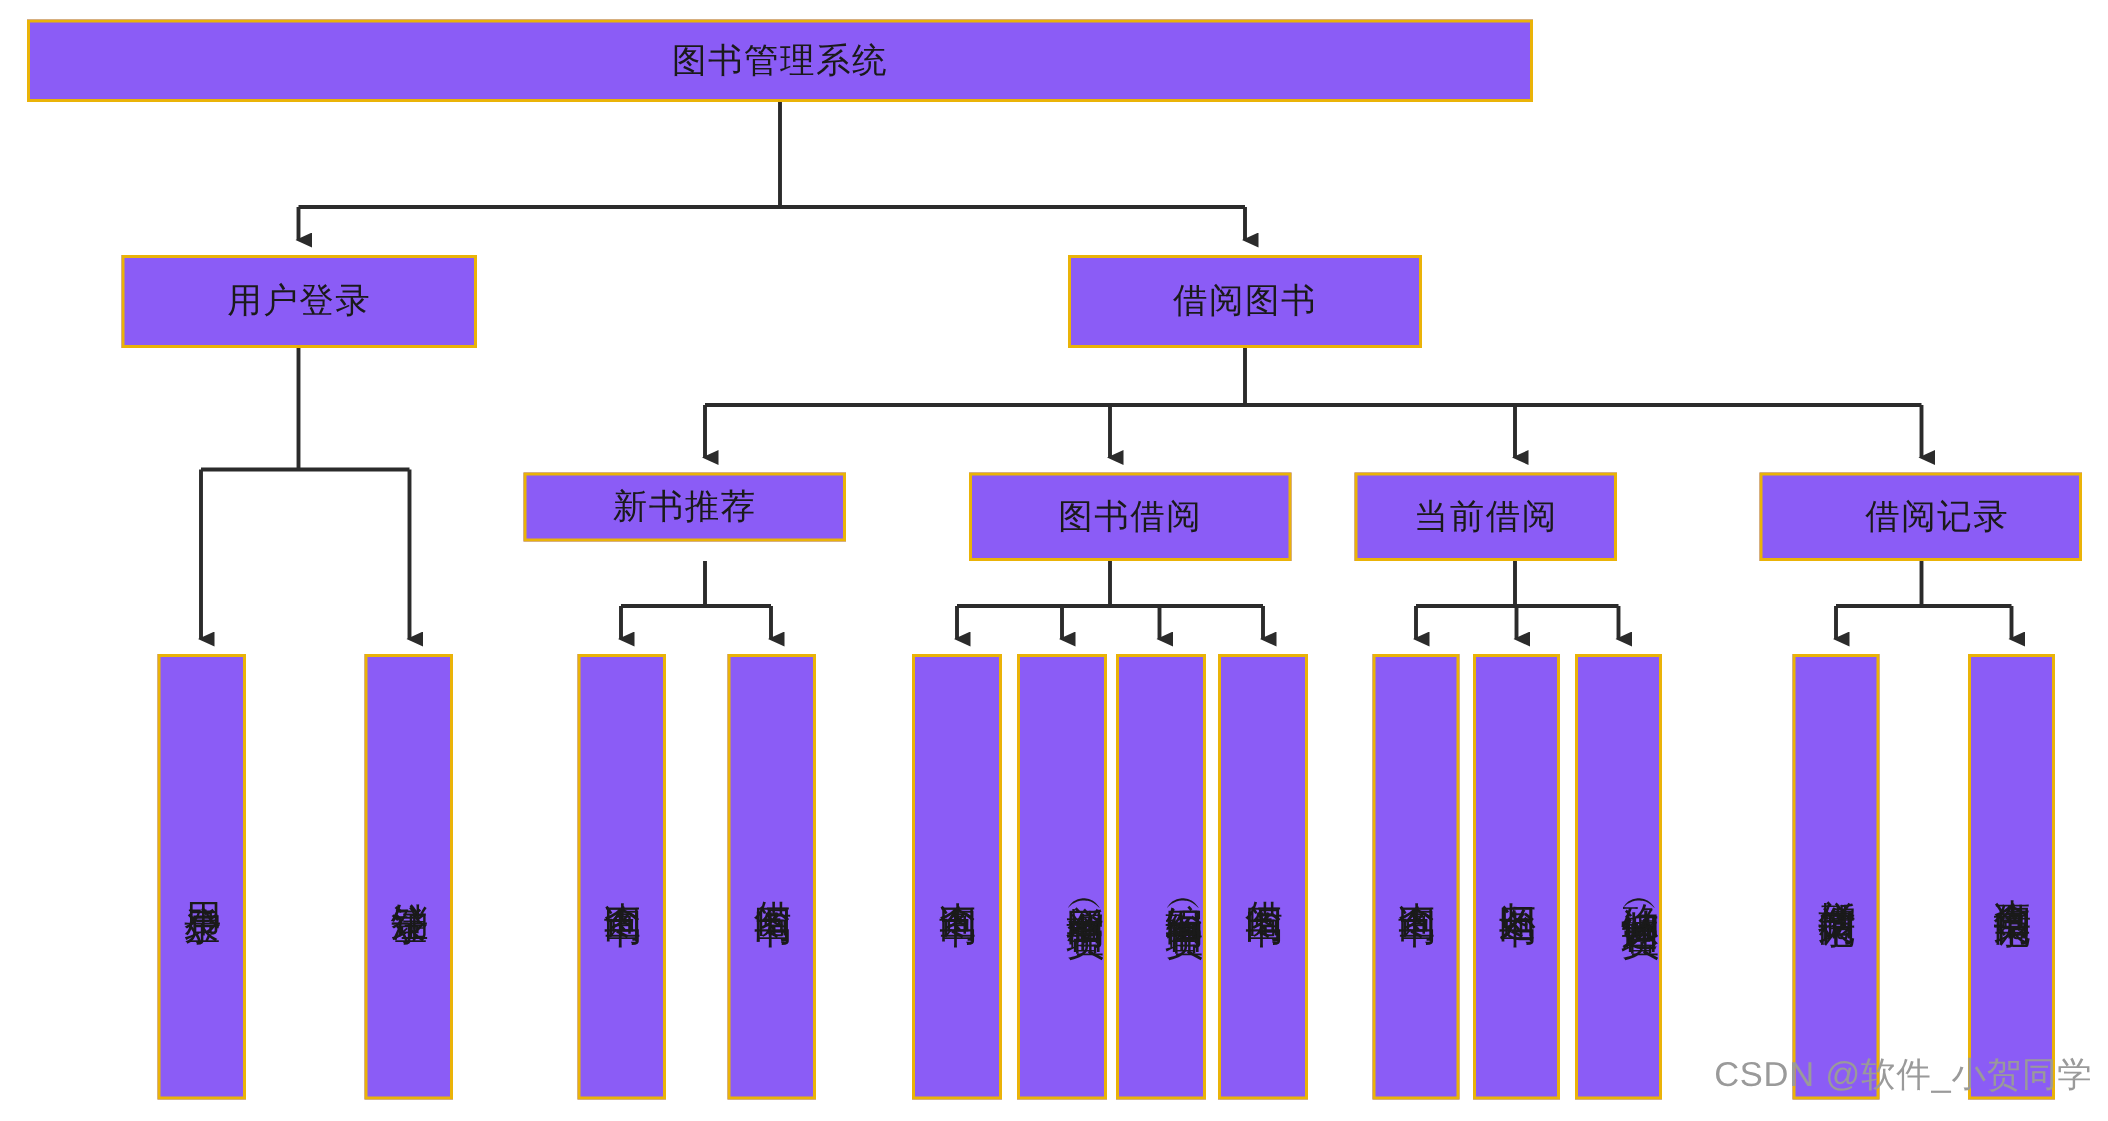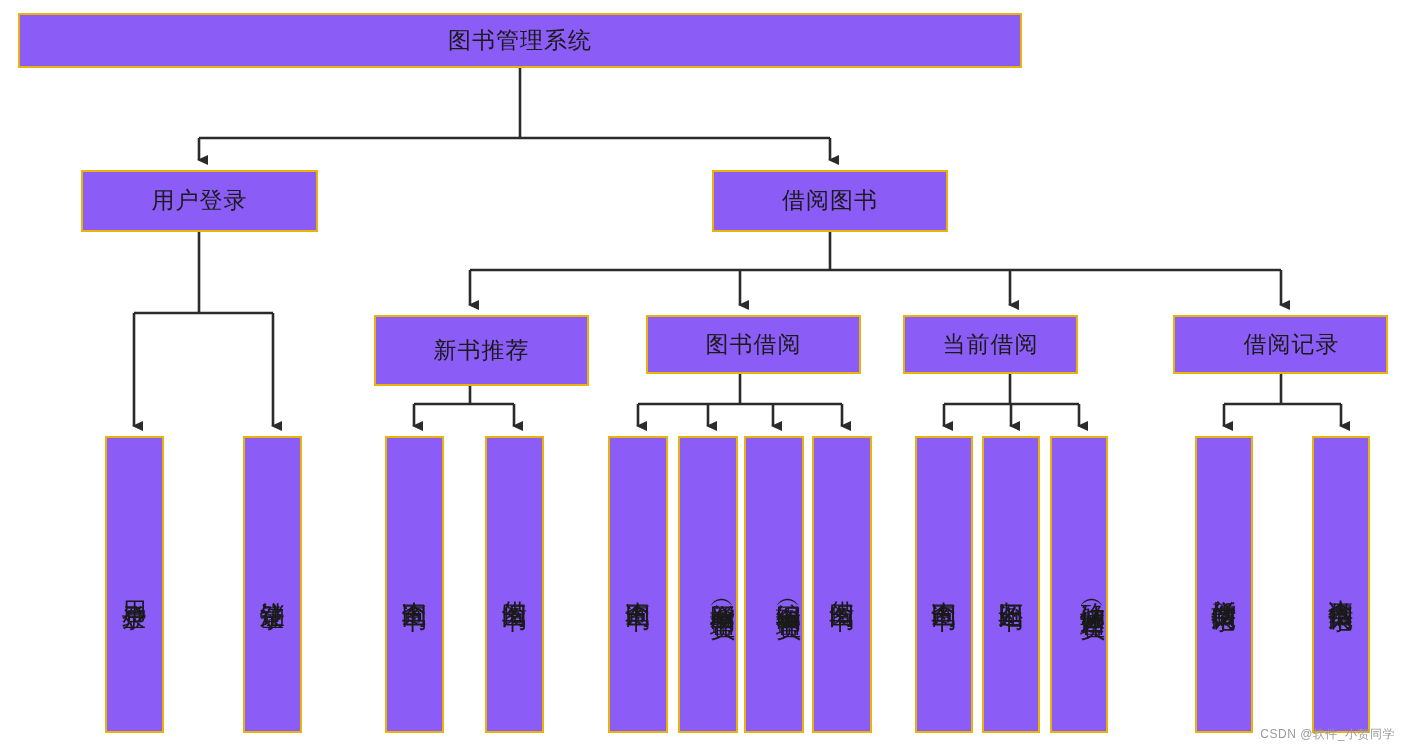--- a/index.html
+++ b/index.html
@@ -54,22 +54,22 @@
     align-items: center;
     padding-top: 0;
   }
   .node.vert .vlabel {
     display: block;
     white-space: nowrap;
   }
   .watermark {
     position: absolute;
     right: 10px;
-    bottom: 4px;
-    font-size: 12px;
+    bottom: 15px;
+    font-size: 23px;
     color: #9a9a9a;
     letter-spacing: 0.5px;
     white-space: nowrap;
   }
 </style>
 </head>
 <body>
 
 <div id="canvas">
 
@@ -127,21 +127,21 @@
     <span>图书管理系统</span>
   </div>
 
   <div class="node horiz" style="left:81px; top:170px; width:237px; height:62px;">
     <span>用户登录</span>
   </div>
   <div class="node horiz" style="left:712px; top:170px; width:236px; height:62px;">
     <span>借阅图书</span>
   </div>
 
-  <div class="node horiz" style="left:374px; top:315px; width:215px; height:71px;">
+  <div class="node horiz" style="left:349px; top:315px; width:215px; height:46px;">
     <span>新书推荐</span>
   </div>
   <div class="node horiz" style="left:633px; top:315px; width:215px; height:59px;margin-left:13px;">
     <span>图书借阅</span>
   </div>
   <div class="node horiz" style="left:903px; top:315px; width:175px; height:59px;">
     <span>当前借阅</span>
   </div>
   <div class="node horiz" style="left:1173px; top:315px; width:215px; height:59px;padding-left:22px;">
     <span>借阅记录</span>

